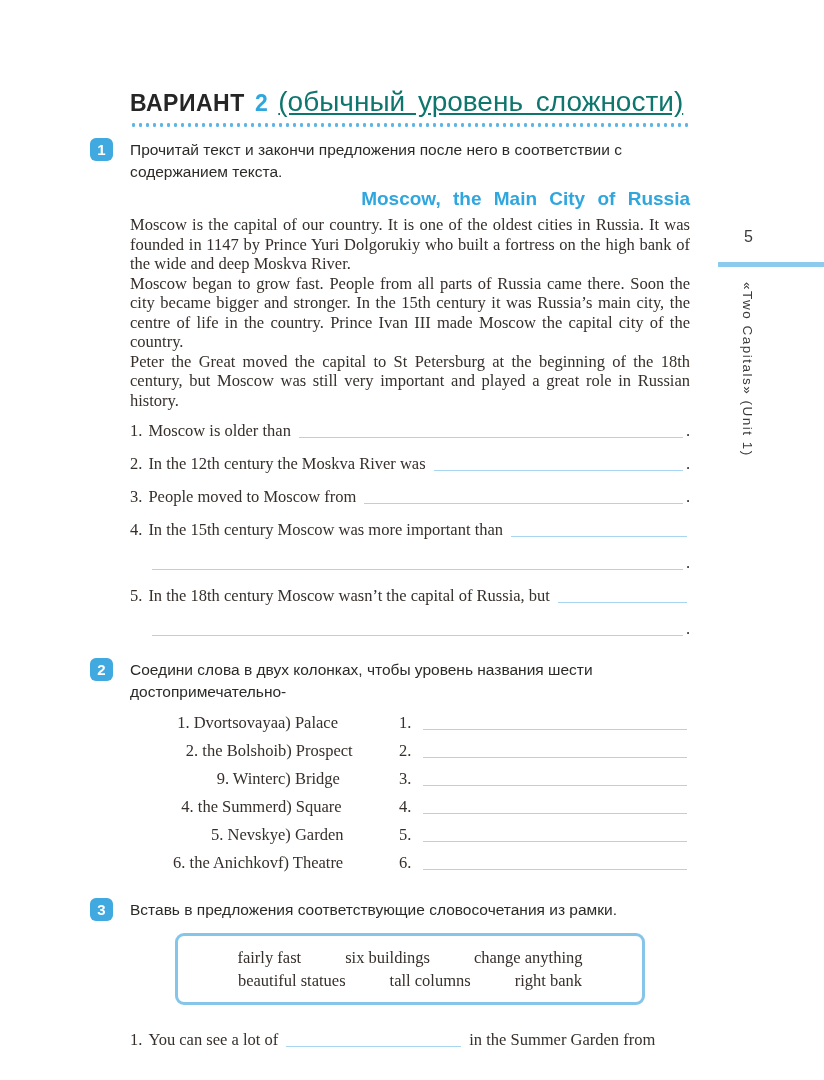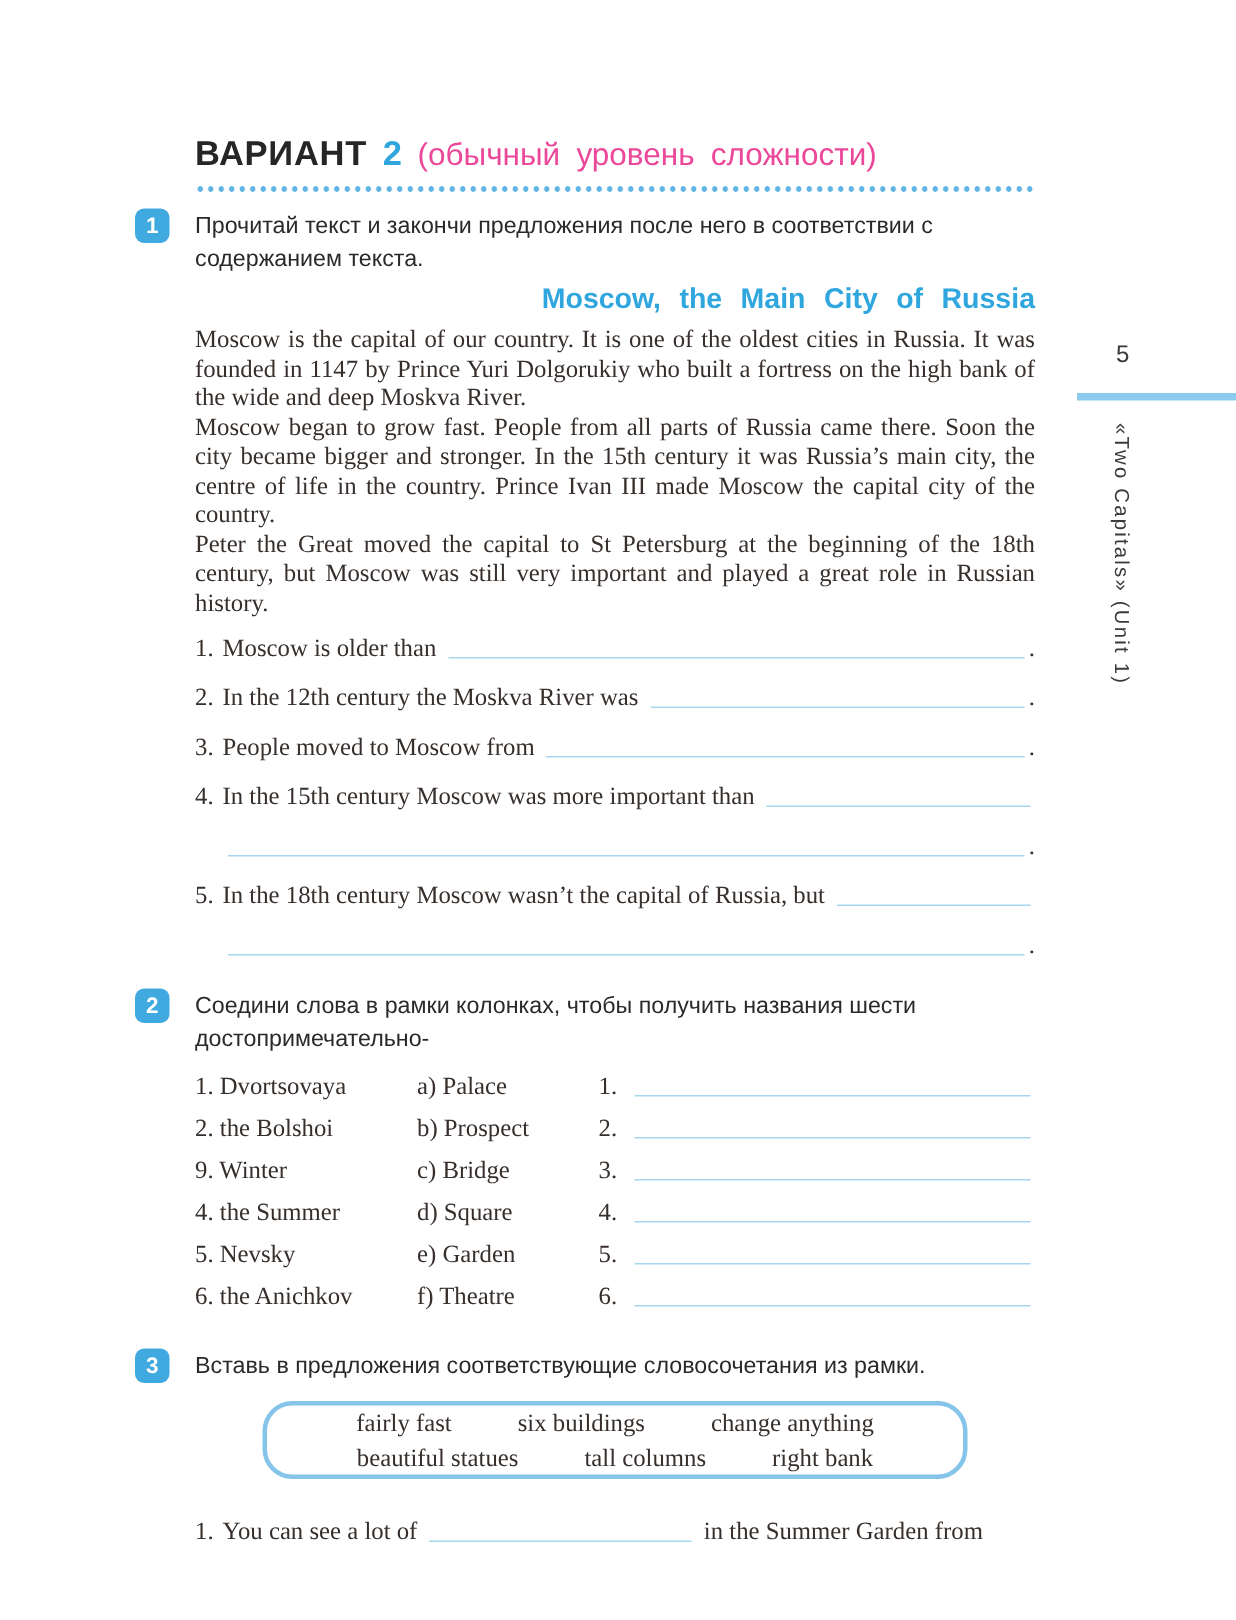--- a/index.html
+++ b/index.html
@@ -13,21 +13,21 @@
   .side-vtext { position:absolute; left:740px; top:282px; writing-mode:vertical-rl;
                 text-orientation:mixed; font-size:13.5px; letter-spacing:1.5px; color:#3a3a3a; }
 
   
   .content { position:absolute; left:130px; top:0; width:560px; }
 
   .hdr { margin-top:88px; }
   .hdr-text { font-size:23px; line-height:28px; }
   .variant-label { font-weight:bold; color:#262626; letter-spacing:0.5px; }
   .variant-num   { font-weight:bold; color:#2fa6de; margin:0 4px; }
-  .variant-note  { color:#ec4899; font-size:21px; word-spacing:5px; }
+  .variant-note  { color:#0f766e; font-size:28px; word-spacing:5px;text-decoration:underline; }
   .dotted-rule { margin-top:6px; height:4px; width:560px;
     background-image:radial-gradient(circle, #5fb5e4 1.7px, transparent 2px);
     background-size:7px 4px; background-repeat:repeat-x; }
 
   section { position:relative; }
   .badge { position:absolute; left:-40px; top:-1px; width:23px; height:23px;
            background:#3fa9e0; border-radius:6px; color:#fff; font-weight:bold;
            font-size:15px; display:flex; align-items:center; justify-content:center; }
   .instr { font-size:15.5px; line-height:22px; color:#2b2a28; }
 
@@ -43,27 +43,27 @@
   .q-num  { margin-right:6px; white-space:nowrap; }
   .q-text { white-space:nowrap; }
   .blank  { flex:1; border-bottom:1.5px solid #a8d5ef; margin:0 3px 3px 8px; min-width:30px; }
   .cont-line { display:flex; align-items:flex-end; line-height:21px; margin-bottom:12px; }
   .cont-line .blank { margin-left:22px; }
 
   .task2 { margin-top:20px; }
   .match-rows { margin-top:10px; font-family:"Liberation Serif","DejaVu Serif",serif;
                 font-size:16.5px; color:#362f2b; }
   .m-row { display:flex; align-items:flex-end; line-height:20px; margin-bottom:8px; }
-  .m-left { width:148px; } .m-mid { width:121px; }
+  .m-left { width:148px;text-align:right; } .m-mid { width:121px; }
   .m-num { margin-right:4px; }
   .m-row .blank { margin-left:8px; }
 
   .task3 { margin-top:26px; }
   .word-box { margin:12px 0 0 45px; width:470px; border:3px solid #85c5ea;
-              border-radius:20px; padding:0 12px;
+              border-radius:9px; padding:10px 12px;
               font-family:"Liberation Serif","DejaVu Serif",serif;
               font-size:16.5px; color:#362f2b;text-align:center; }
   .box-line { display:flex; justify-content:center; gap:44px; line-height:23px; white-space:nowrap; }
 
   .sentence { margin-top:24px; font-family:"Liberation Serif","DejaVu Serif",serif;
               font-size:16.5px; color:#362f2b; }
   .s-line { display:flex; align-items:flex-end; line-height:21px; }
   .s-blank { width:175px; border-bottom:1.5px solid #a8d5ef; margin:0 8px 3px 8px; }
 </style>
 </head>
@@ -131,21 +131,21 @@
         </div>
         <div class="cont-line">
           <span class="blank"></span>
           <span>.</span>
         </div>
       </div>
     </section>
 
     <section class="task2">
       <div class="badge">2</div>
-      <p class="instr">Соедини слова в рамки колонках, чтобы получить названия шести достопримечательно-</p>
+      <p class="instr">Соедини слова в двух колонках, чтобы уровень названия шести достопримечательно-</p>
 
       <div class="match-rows">
         <div class="m-row">
           <span class="m-left">1. Dvortsovaya</span>
           <span class="m-mid">a) Palace</span>
           <span class="m-num">1.</span>
           <span class="blank"></span>
         </div>
         <div class="m-row">
           <span class="m-left">2. the Bolshoi</span>

